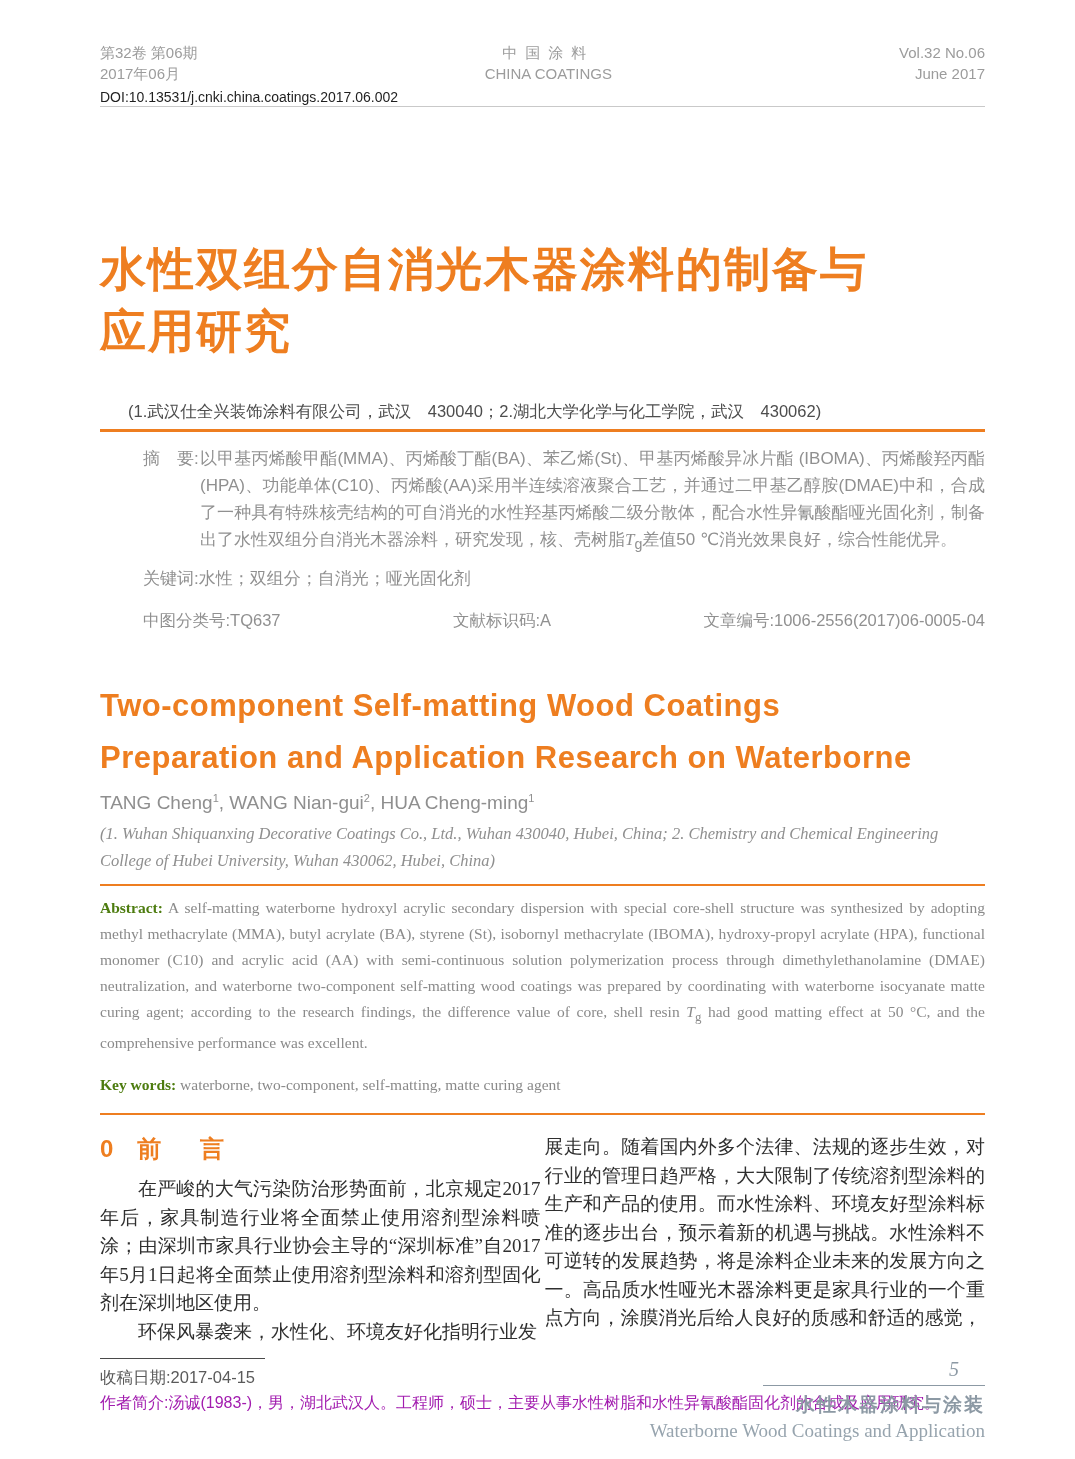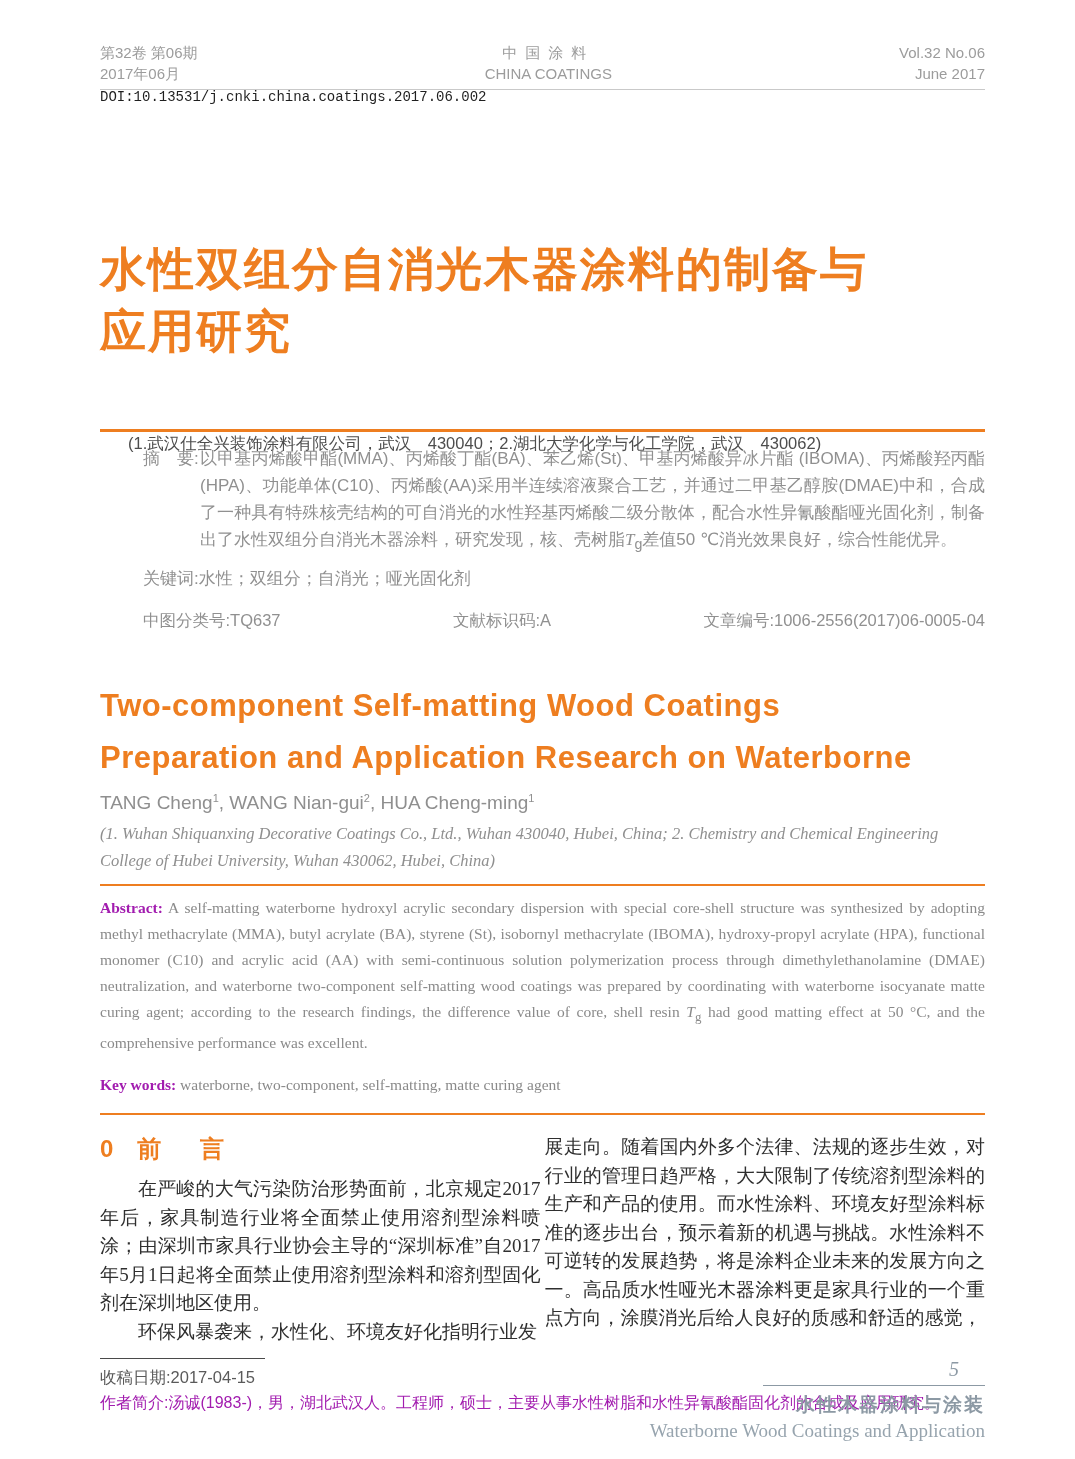--- a/index.html
+++ b/index.html
@@ -5,46 +5,46 @@
   html,body { margin:0; padding:0; background:#ffffff; }
   .page {
     position:relative; width:1075px; height:1459px; background:#ffffff;
     font-family:"Liberation Sans","DejaVu Sans",sans-serif; overflow:hidden;
   }
   
   .header {
     position:absolute; left:100px; right:90px; top:42px;
     display:flex; justify-content:space-between; align-items:flex-end;
     color:#9c9c9c; font-size:15px; line-height:21px;
-    border-bottom:1px solid #c9c9c9; padding-bottom:5px;
+    border-bottom:1px solid #c9c9c9; padding-bottom:22px;
   }
   .header .center { text-align:center; }
   .header .right  { text-align:right; }
   .journal-cn { letter-spacing:8px; }
   .doi {
     position:absolute; left:100px; top:89px;
-    font-family:Liberation Mono, monospace;
+    font-family:Liberation Sans, sans-serif;
     font-size:14px; color:#1f1f1f;
   }
   
   .title-cn {
     position:absolute; left:100px; right:90px; top:238px;
     color:#EE7E20; font-weight:700; font-size:46px; line-height:62px; letter-spacing:2px;
   }
   .authors-cn {
     position:absolute; left:100px; top:370px;
     font-size:19px; color:#3d3d3d; display:flex; align-items:center;
   }
   .author-marker {
     width:13px; height:13px; border:1.5px solid #8a8a8a; display:inline-block; margin-right:15px;
   }
   .authors-cn sup, .authors-en sup { font-size:11px; }
   .affil-cn {
     position:absolute; left:128px; top:401px;
-    font-size:16.5px; color:#4d4d4d;margin-top:32px;
+    font-size:16.5px; color:#4d4d4d;
   }
   .rule-orange-1 { position:absolute; left:100px; right:90px; top:429px; height:3px; background:#EE7E20; }
   
   .abstract-cn-block {
     position:absolute; left:143px; right:90px; top:445px;
     color:#909090; font-size:17px; line-height:27px;
   }
   .abstract-cn-row { display:flex; }
   .abstract-cn-row .lbl { flex:0 0 57px; }
   .abstract-cn-row .txt { flex:1; text-align:justify; }
@@ -62,21 +62,21 @@
   .authors-en { margin-top:8px; font-size:19px; color:#8f8f8f; }
   .affil-en {
     margin-top:6px; font-size:16.5px; line-height:27px; color:#8f8f8f;
     font-style:italic; font-family:"Liberation Serif","DejaVu Serif",serif;
   }
   .rule-orange-2 { margin-top:10px; height:2px; background:#EE7E20; }
   .abstract-en {
     margin-top:9px; font-family:"Liberation Serif","DejaVu Serif",serif;
     font-size:15.5px; line-height:26px; color:#8a8a8a; text-align:justify;
   }
-  .abstract-en b, .keywords-en b { color:#a21caf; }
+  .abstract-en b, .keywords-en b { color:#4d7c0f; }
   .keywords-en {
     margin-top:2px; font-family:"Liberation Serif","DejaVu Serif",serif;
     font-size:15.5px; line-height:26px; color:#8a8a8a;
   }
   .rule-orange-3 { margin-top:9px; height:2px; background:#EE7E20; }
   
   .intro { margin-top:18px; display:flex; gap:4px; }
   .intro .col { flex:1 1 0; }
   .intro-heading {
     color:#EE7E20; font-size:24px; font-weight:600; letter-spacing:2px; line-height:32px;

